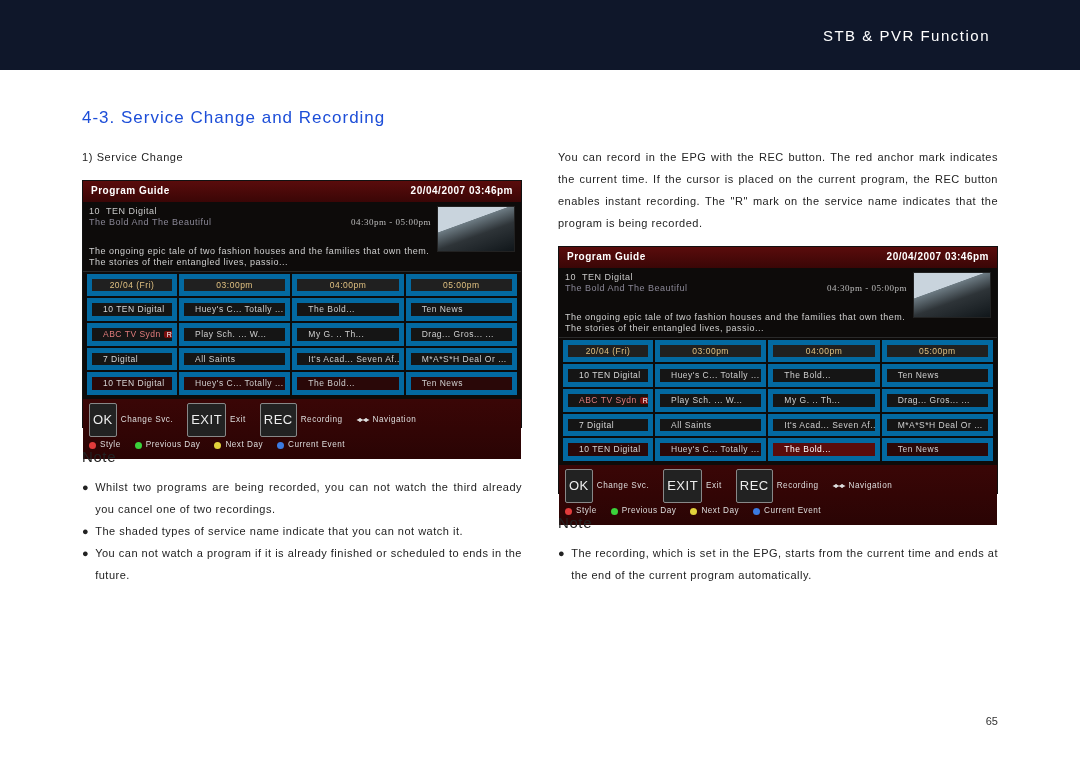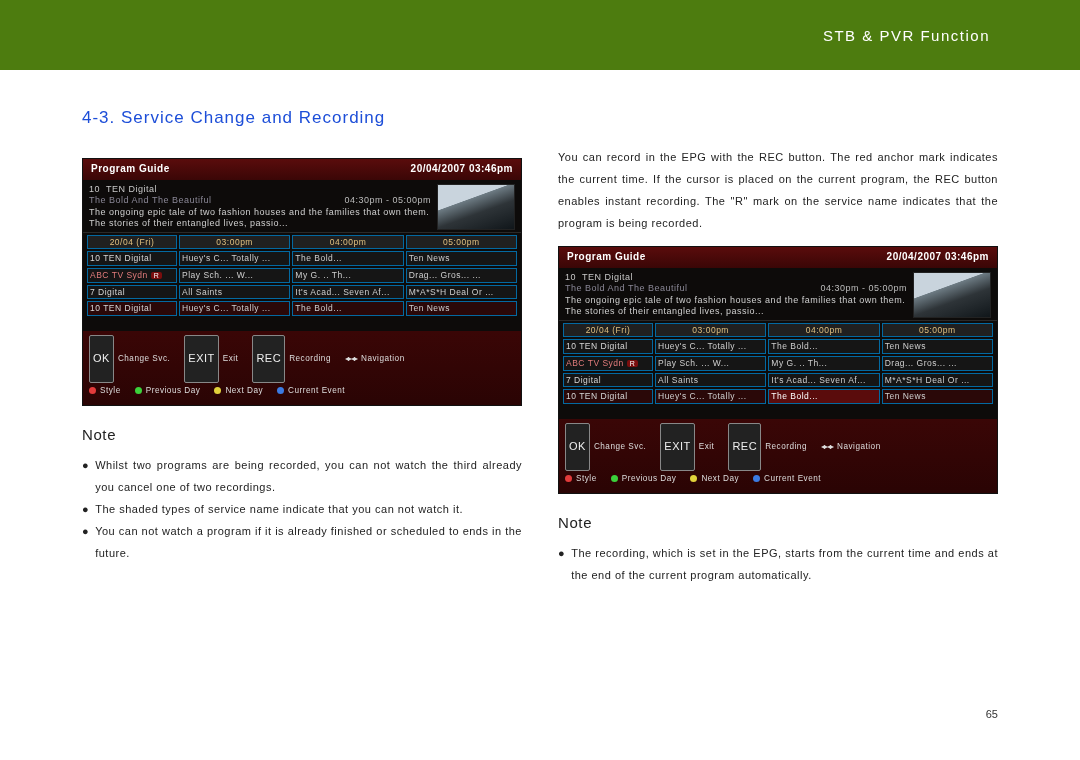--- a/index.html
+++ b/index.html
@@ -7,21 +7,21 @@
     width: 1080px;
     height: 760px;
     background: #fff;
     font-family: Arial, Helvetica, sans-serif;
     color: #222;
     overflow: hidden;
   }
   .top-band {
     width: 100%;
     height: 70px;
-    background: #4d7c0f;
+    background: #0f172a;
     color: #fff;
     display: flex;
     justify-content: flex-end;
     align-items: center;
     padding-right: 90px;
     font-size: 15px;
     letter-spacing: 1.5px;
   }
   .page-title {
     margin: 38px 0 18px 82px;
@@ -77,88 +77,89 @@
     font-size: 10px;
   }
   .epg-body { display: flex; }
   .epg-info {
     flex: 1;
     padding: 4px 6px 2px 6px;
     font-size: 9px;
   }
   .epg-info .ch { color:#c8c8c8; }
   .epg-info .prog { color:#8a8796; }
-  .epg-info .times { float: right; color:#bbb; }
-  .epg-info .desc { color:#cfcfcf; margin-top: 1px; line-height:1.25; }
+  .epg-info .times { float: right; color:#bbb;font-family:Liberation Serif, serif; }
+  .epg-info .desc { color:#cfcfcf; margin-top: 18px; line-height:1.25; }
   .epg-thumb {
     width: 78px;
     height: 46px;
     margin: 4px 6px 2px 0;
     background: linear-gradient(160deg,#c9d4dd 35%, #6d7b83 36%, #2e3438 60%, #10161a 100%);
     border: 1px solid #222;
   }
   .epg-grid {
     border-top: 1px solid #2a2a2a;
     padding: 2px 4px 2px 4px;
   }
   .grid-head, .grid-row {
     display: grid;
     grid-template-columns: 90px 1fr 1fr 1fr;
     gap: 2px;
     font-size: 8.5px;
     margin-bottom: 2px;
   }
   .grid-head .cell, .grid-row .cell {
-    border: 1px solid #0369a1;
-    padding: 1px 2px;
+    border: 5px solid #0369a1;
+    padding: 1px 11px;
     white-space: nowrap;
     overflow: hidden;
     background: #151515;
     color: #cfcfcf;
   }
   .grid-head .cell { background:#202020; color:#e0c080; text-align:center; }
   .grid-row .svc-cell { color:#d7d7d7; }
   .grid-row.selrow .cell { background:#2a0808; }
   .grid-row.selrow .cell.selected { background:#5a0c0c; color:#fff; }
   .grid-row .svc-cell.rec { color:#e27c7c; }
   .rec-badge { background:#7a0e0e; color:#fff; font-size:7px; padding:0 3px; margin-left:3px; border-radius:2px; }
   .epg-footer {
     margin-top: auto;
     background: linear-gradient(#3a0606,#2a0404);
     padding: 4px 6px 6px 6px;
     font-size: 8.2px;
     color:#ddd;
   }
   .foot-row { display:flex; gap:14px; margin-bottom:3px; }
   .foot-item { display:flex; align-items:center; gap:4px; }
-  .kbd { display:inline-block; border:1px solid #888; padding:16px 3px; font-size:11px; background:#222; color:#eee; border-radius:2px; }
+  .kbd { display:inline-block; border:1px solid #888; padding:8px 3px; font-size:13px; background:#222; color:#eee; border-radius:2px; }
   .color-dot { width:7px; height:7px; border-radius:50%; display:inline-block; }
   .cd-red{background:#e23b3b;} .cd-green{background:#3bd23b;} .cd-yellow{background:#e2d23b;} .cd-blue{background:#3b7be2;}
   .nav-arrows { font-size:8px; letter-spacing:-1px; }
 
   .page-num {
     position: absolute;
     right: 82px;
-    bottom: 40px;
+    bottom: 33px;
     font-size: 11px;
     color:#333;
   }
 </style>
 </head>
 <body>
 
 <div class="top-band">
   <span>STB &amp; PVR Function</span>
 </div>
 
 <h2 class="page-title">4-3. Service Change and Recording</h2>
 
 <div class="columns">
 
   <div class="col">
+    <div class="subhead">1) Service Change</div>
     <div class="epg">
         <div class="epg-header">
           <span>Program Guide</span>
           <span>20/04/2007   03:46pm</span>
         </div>
         <div class="epg-body">
           <div class="epg-info">
             <div class="ch">10&nbsp;&nbsp;TEN Digital</div>
             <div><span class="prog">The Bold And The Beautiful</span><span class="times">04:30pm - 05:00pm</span></div>
             <div class="desc">The ongoing epic tale of two fashion houses and the families that own them. The stories of their entangled lives, passio...</div>

